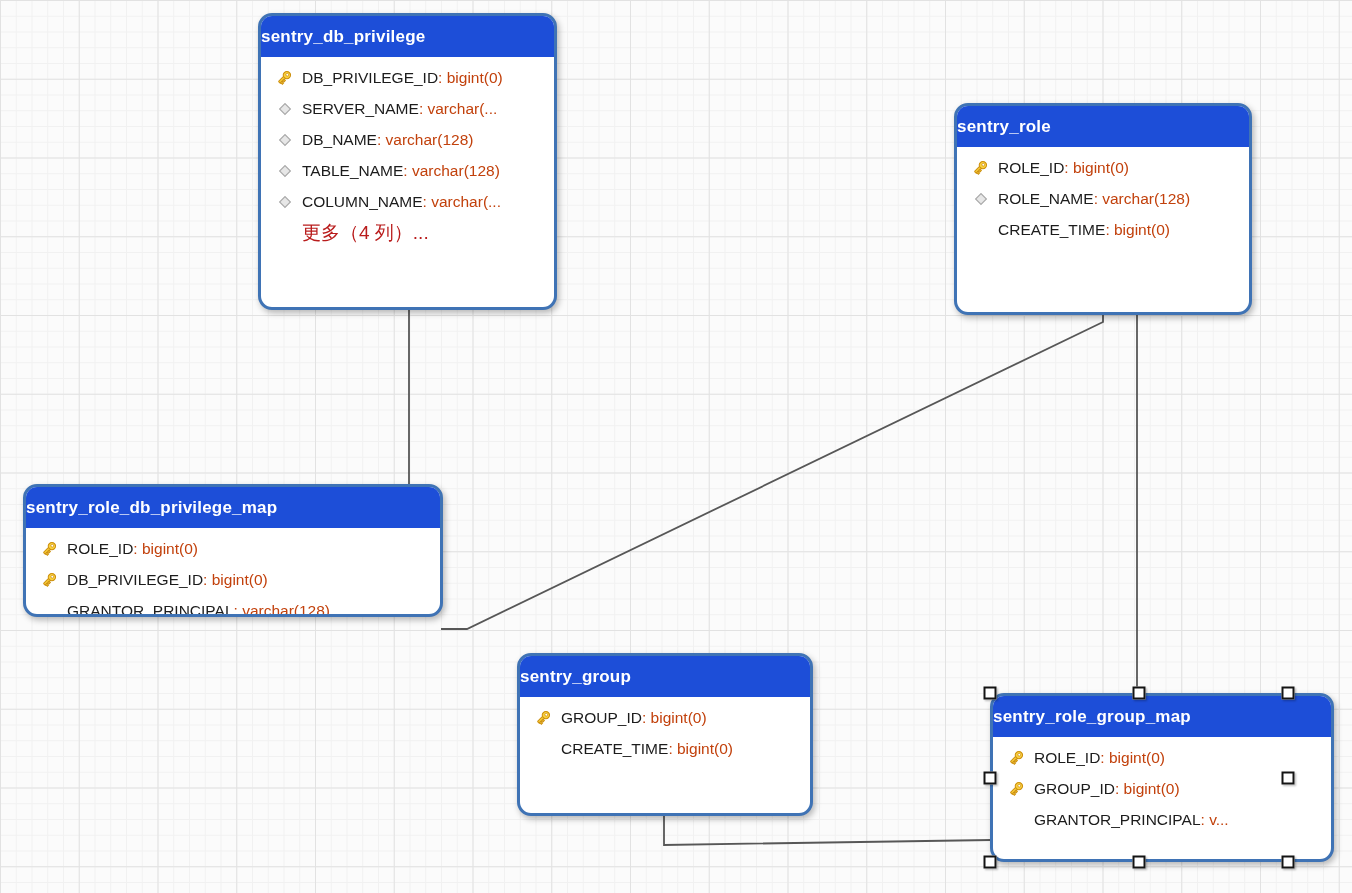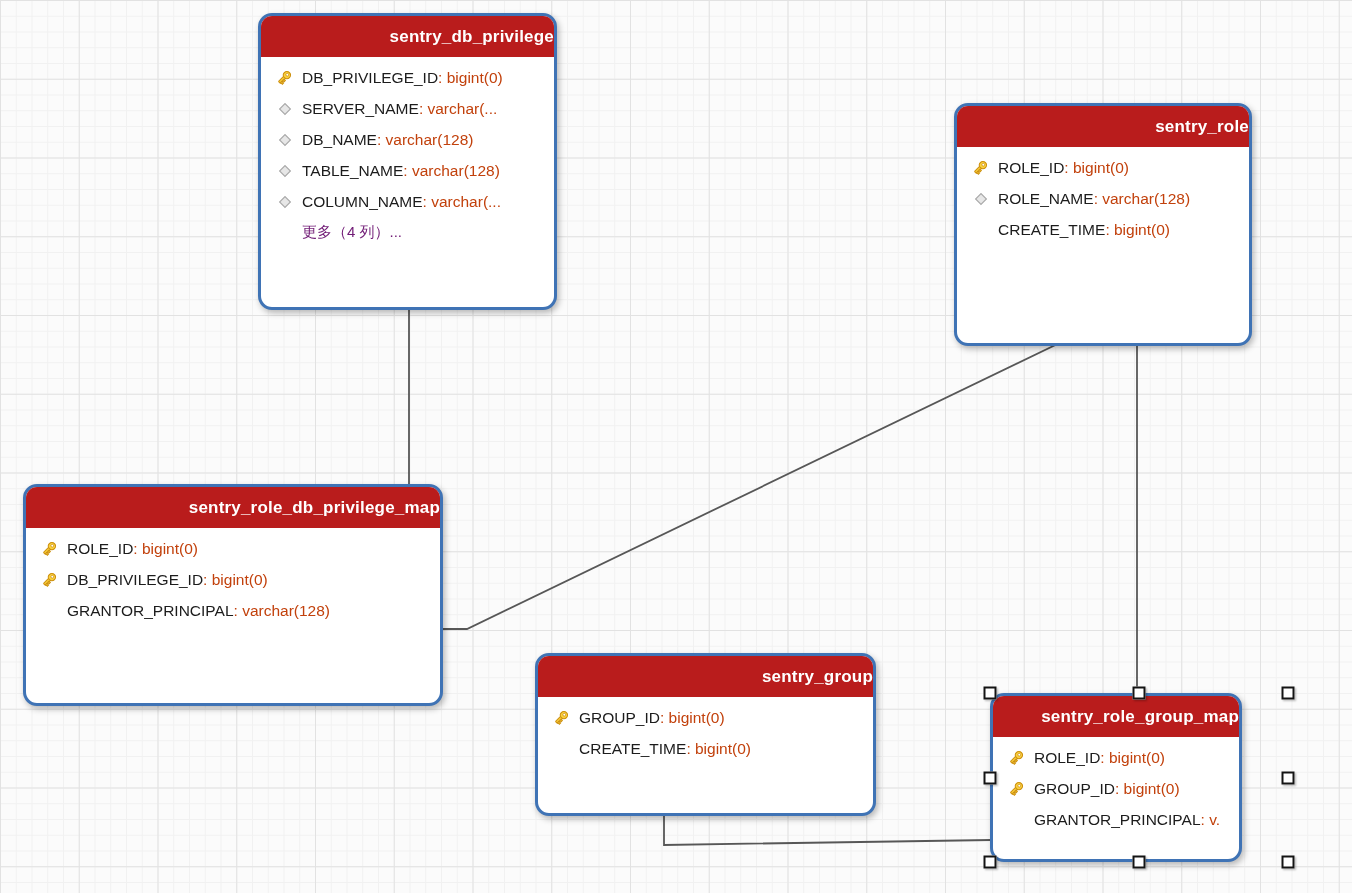--- a/index.html
+++ b/index.html
@@ -21,25 +21,25 @@
     position:absolute;
     z-index:1;
     background:#ffffff;
     border:3px solid #3f73b5;
     border-radius:14px;
     box-shadow:2px 3px 6px rgba(0,0,0,0.28);
     box-sizing:border-box;
     overflow:hidden;
   }
   .er-header{
-    background:#b91c1c;
+    background:#1d4ed8;
     color:#ffffff;
     font-weight:bold;
     font-size:17px;
-    text-align:right;
+    text-align:left;
     height:41px;
     line-height:41px;
     letter-spacing:0.2px;
     white-space:nowrap;
     overflow:hidden;
   }
   .er-body{padding:5px 20px 0 13px;}
   .f-row{
     display:flex;
     align-items:center;
@@ -50,21 +50,21 @@
   .f-icon{
     width:21px;
     flex:0 0 21px;
     margin-right:7px;
     display:flex;
     align-items:center;
     justify-content:center;
   }
   .f-name{font-size:15.5px;color:#1c1c1c;}
   .f-type{font-size:15.5px;color:#c2410c;}
-  .f-more{font-size:15px;color:#701a75;}
+  .f-more{font-size:19px;color:#b91c1c;}
   .sel-handle{
     position:absolute;
     z-index:3;
     width:13px;height:13px;
     background:#ffffff;
     border:2px solid #141414;
     box-sizing:border-box;
     transform:translate(-50%,-50%);
     box-shadow:1px 1px 2px rgba(0,0,0,0.25);
   }
@@ -132,21 +132,21 @@
           </span>
           <span class="f-name">COLUMN_NAME</span>
           <span class="f-type">: varchar(...</span>
         </div>
         <div class="f-row">
           <span class="f-icon"></span>
           <span class="f-more">更多（4 列）...</span>
         </div>
       </div>
     </div>
-    <div class="er-table" style="left: 954px; top: 103px; width: 298px; height: 243px;">
+    <div class="er-table" style="left: 954px; top: 103px; width: 298px; height: 212px;">
       <div class="er-header">sentry_role</div>
       <div class="er-body">
         <div class="f-row">
           <span class="f-icon">
             <svg width="17" height="17" viewBox="0 0 17 17">
               <g transform="rotate(-45 8.5 8.5)">
                 <rect x="1.4" y="7.1" width="8" height="2.8" rx="0.5" fill="#fbd23f" stroke="#cd9010" stroke-width="1"></rect>
                 <rect x="2.2" y="9.2" width="1.7" height="2.6" fill="#fbd23f" stroke="#cd9010" stroke-width="1"></rect>
                 <rect x="5.2" y="9.2" width="1.7" height="2.1" fill="#fbd23f" stroke="#cd9010" stroke-width="1"></rect>
                 <circle cx="11.9" cy="8.5" r="3.6" fill="#fbd23f" stroke="#cd9010" stroke-width="1.2"></circle>
@@ -166,21 +166,21 @@
           <span class="f-name">ROLE_NAME</span>
           <span class="f-type">: varchar(128)</span>
         </div>
         <div class="f-row">
           <span class="f-icon"></span>
           <span class="f-name">CREATE_TIME</span>
           <span class="f-type">: bigint(0)</span>
         </div>
       </div>
     </div>
-    <div class="er-table" style="left: 23px; top: 484px; width: 420px; height: 222px;">
+    <div class="er-table" style="left: 23px; top: 484px; width: 420px; height: 133px;">
       <div class="er-header">sentry_role_db_privilege_map</div>
       <div class="er-body">
         <div class="f-row">
           <span class="f-icon">
             <svg width="17" height="17" viewBox="0 0 17 17">
               <g transform="rotate(-45 8.5 8.5)">
                 <rect x="1.4" y="7.1" width="8" height="2.8" rx="0.5" fill="#fbd23f" stroke="#cd9010" stroke-width="1"></rect>
                 <rect x="2.2" y="9.2" width="1.7" height="2.6" fill="#fbd23f" stroke="#cd9010" stroke-width="1"></rect>
                 <rect x="5.2" y="9.2" width="1.7" height="2.1" fill="#fbd23f" stroke="#cd9010" stroke-width="1"></rect>
                 <circle cx="11.9" cy="8.5" r="3.6" fill="#fbd23f" stroke="#cd9010" stroke-width="1.2"></circle>
@@ -206,21 +206,21 @@
           <span class="f-name">DB_PRIVILEGE_ID</span>
           <span class="f-type">: bigint(0)</span>
         </div>
         <div class="f-row">
           <span class="f-icon"></span>
           <span class="f-name">GRANTOR_PRINCIPAL</span>
           <span class="f-type">: varchar(128)</span>
         </div>
       </div>
     </div>
-    <div class="er-table" style="left: 535px; top: 653px; width: 341px; height: 163px;">
+    <div class="er-table" style="left: 517px; top: 653px; width: 296px; height: 163px;">
       <div class="er-header">sentry_group</div>
       <div class="er-body">
         <div class="f-row">
           <span class="f-icon">
             <svg width="17" height="17" viewBox="0 0 17 17">
               <g transform="rotate(-45 8.5 8.5)">
                 <rect x="1.4" y="7.1" width="8" height="2.8" rx="0.5" fill="#fbd23f" stroke="#cd9010" stroke-width="1"></rect>
                 <rect x="2.2" y="9.2" width="1.7" height="2.6" fill="#fbd23f" stroke="#cd9010" stroke-width="1"></rect>
                 <rect x="5.2" y="9.2" width="1.7" height="2.1" fill="#fbd23f" stroke="#cd9010" stroke-width="1"></rect>
                 <circle cx="11.9" cy="8.5" r="3.6" fill="#fbd23f" stroke="#cd9010" stroke-width="1.2"></circle>
@@ -231,21 +231,21 @@
           <span class="f-name">GROUP_ID</span>
           <span class="f-type">: bigint(0)</span>
         </div>
         <div class="f-row">
           <span class="f-icon"></span>
           <span class="f-name">CREATE_TIME</span>
           <span class="f-type">: bigint(0)</span>
         </div>
       </div>
     </div>
-    <div class="er-table" style="left: 990px; top: 693px; width: 252px; height: 169px;">
+    <div class="er-table" style="left: 990px; top: 693px; width: 344px; height: 169px;">
       <div class="er-header">sentry_role_group_map</div>
       <div class="er-body">
         <div class="f-row">
           <span class="f-icon">
             <svg width="17" height="17" viewBox="0 0 17 17">
               <g transform="rotate(-45 8.5 8.5)">
                 <rect x="1.4" y="7.1" width="8" height="2.8" rx="0.5" fill="#fbd23f" stroke="#cd9010" stroke-width="1"></rect>
                 <rect x="2.2" y="9.2" width="1.7" height="2.6" fill="#fbd23f" stroke="#cd9010" stroke-width="1"></rect>
                 <rect x="5.2" y="9.2" width="1.7" height="2.1" fill="#fbd23f" stroke="#cd9010" stroke-width="1"></rect>
                 <circle cx="11.9" cy="8.5" r="3.6" fill="#fbd23f" stroke="#cd9010" stroke-width="1.2"></circle>

